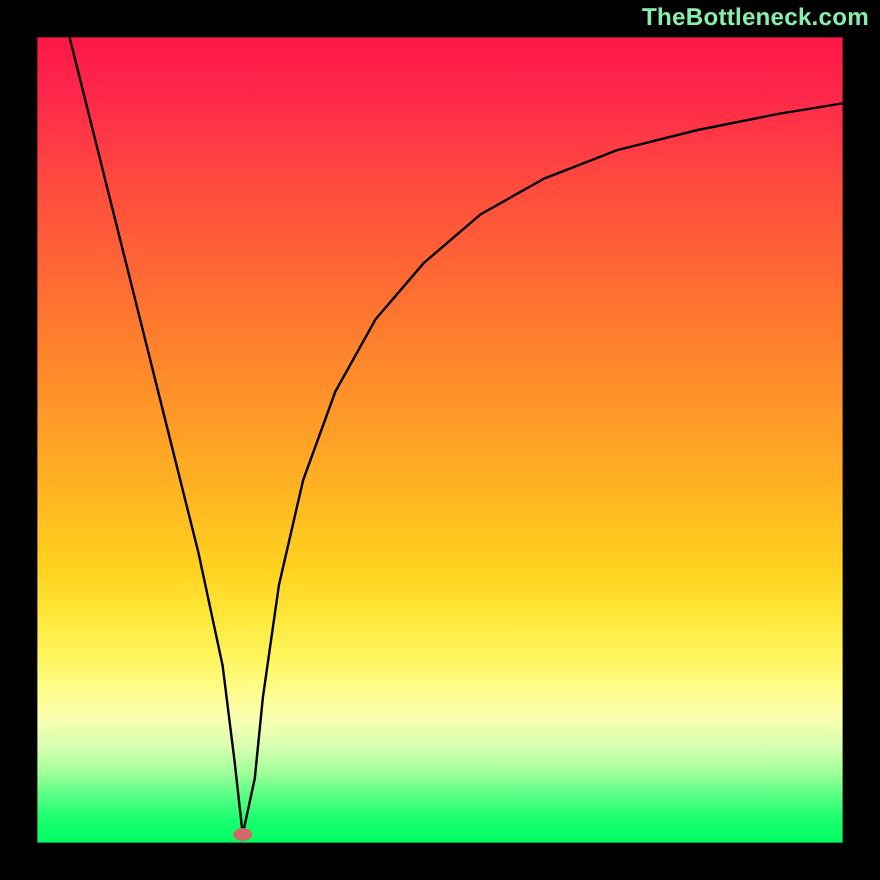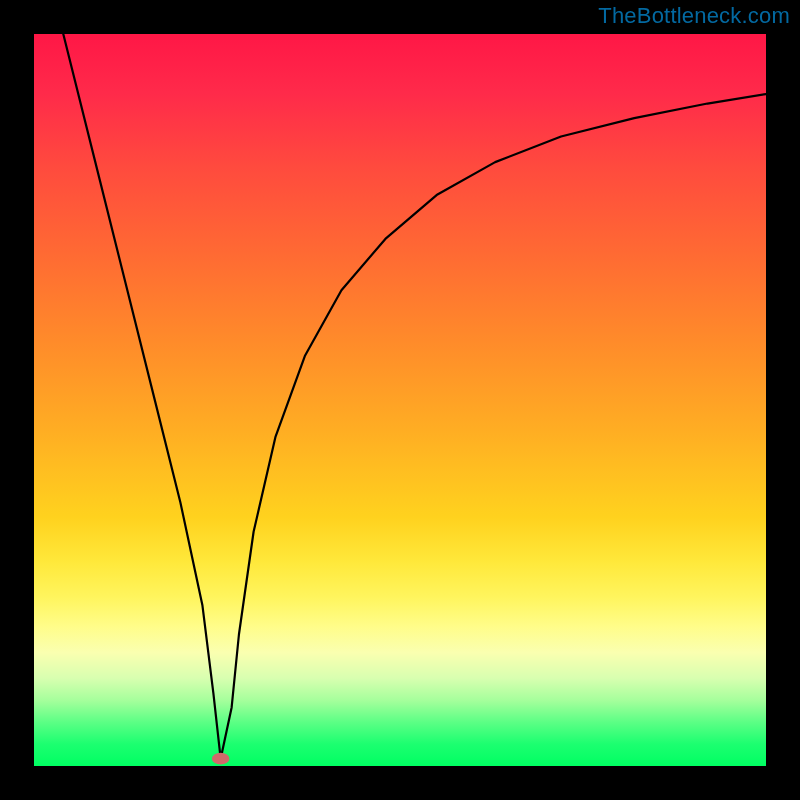--- a/index.html
+++ b/index.html
@@ -39,24 +39,24 @@
       #a6ff9c 91%,
       #5cff85 94%,
       #1cff70 97%,
       #00ff62 100%);
     overflow: hidden;
   }
   .watermark {
     position: absolute;
     top: 3px;
     right: 10px;
-    color: #0369a1;
+    color: #86efac;
     font-size: 22px;
     letter-spacing: 0.2px;
-    font-weight: 400;
+    font-weight: 700;
     user-select: none;
   }
   .curve-svg {
     position: absolute;
     left: 0;
     top: 0;
     width: 100%;
     height: 100%;
   }
   .curve-path {

